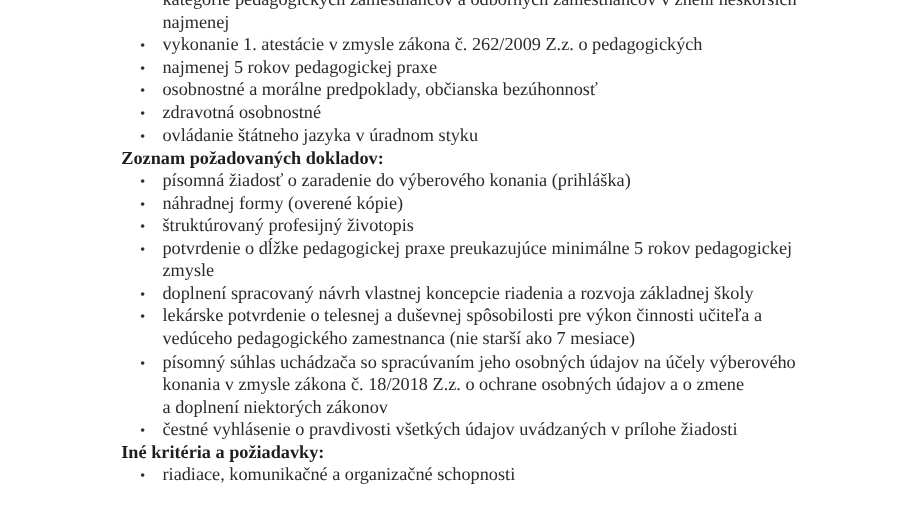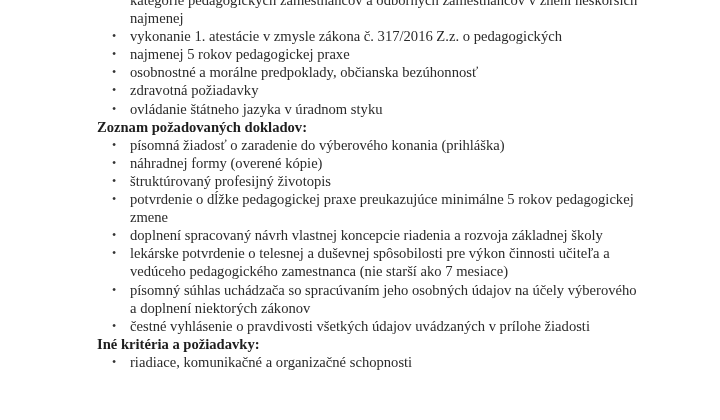--- a/index.html
+++ b/index.html
@@ -31,33 +31,33 @@
 <body>
 
 <div class="page" id="page">
     <ul>
       <li>
         <span class="line">kategórie pedagogických zamestnancov a odborných zamestnancov v znení neskorších</span>
         <span class="line">najmenej</span>
       </li>
       <li>
         <span class="bullet">•</span>
-        <span class="line">vykonanie 1. atestácie v zmysle zákona č. 317/2016 Z.z. o pedagogických</span>
+        <span class="line">vykonanie 1. atestácie v zmysle zákona č. 262/2009 Z.z. o pedagogických</span>
       </li>
       <li>
         <span class="bullet">•</span>
         <span class="line">najmenej 5 rokov pedagogickej praxe</span>
       </li>
       <li>
         <span class="bullet">•</span>
         <span class="line">osobnostné a morálne predpoklady, občianska bezúhonnosť</span>
       </li>
       <li>
         <span class="bullet">•</span>
-        <span class="line">zdravotná požiadavky</span>
+        <span class="line">zdravotná osobnostné</span>
       </li>
       <li>
         <span class="bullet">•</span>
         <span class="line">ovládanie štátneho jazyka v úradnom styku</span>
       </li>
     </ul>
     <div class="heading">Zoznam požadovaných dokladov:</div>
     <ul>
       <li>
         <span class="bullet">•</span>
@@ -67,34 +67,35 @@
         <span class="bullet">•</span>
         <span class="line">náhradnej formy (overené kópie)</span>
       </li>
       <li>
         <span class="bullet">•</span>
         <span class="line">štruktúrovaný profesijný životopis</span>
       </li>
       <li>
         <span class="bullet">•</span>
         <span class="line">potvrdenie o dĺžke pedagogickej praxe preukazujúce minimálne 5 rokov pedagogickej</span>
-        <span class="line">zmene</span>
+        <span class="line">zmysle</span>
       </li>
       <li>
         <span class="bullet">•</span>
         <span class="line">doplnení spracovaný návrh vlastnej koncepcie riadenia a rozvoja základnej školy</span>
       </li>
       <li>
         <span class="bullet">•</span>
         <span class="line">lekárske potvrdenie o telesnej a duševnej spôsobilosti pre výkon činnosti učiteľa a</span>
         <span class="line">vedúceho pedagogického zamestnanca (nie starší ako 7 mesiace)</span>
       </li>
       <li>
         <span class="bullet">•</span>
         <span class="line">písomný súhlas uchádzača so spracúvaním jeho osobných údajov na účely výberového</span>
+        <span class="line">konania v zmysle zákona č. 18/2018 Z.z. o ochrane osobných údajov a o zmene</span>
         <span class="line">a doplnení niektorých zákonov</span>
       </li>
       <li>
         <span class="bullet">•</span>
         <span class="line">čestné vyhlásenie o pravdivosti všetkých údajov uvádzaných v prílohe žiadosti</span>
       </li>
     </ul>
     <div class="heading">Iné kritéria a požiadavky:</div>
     <ul>
       <li>

